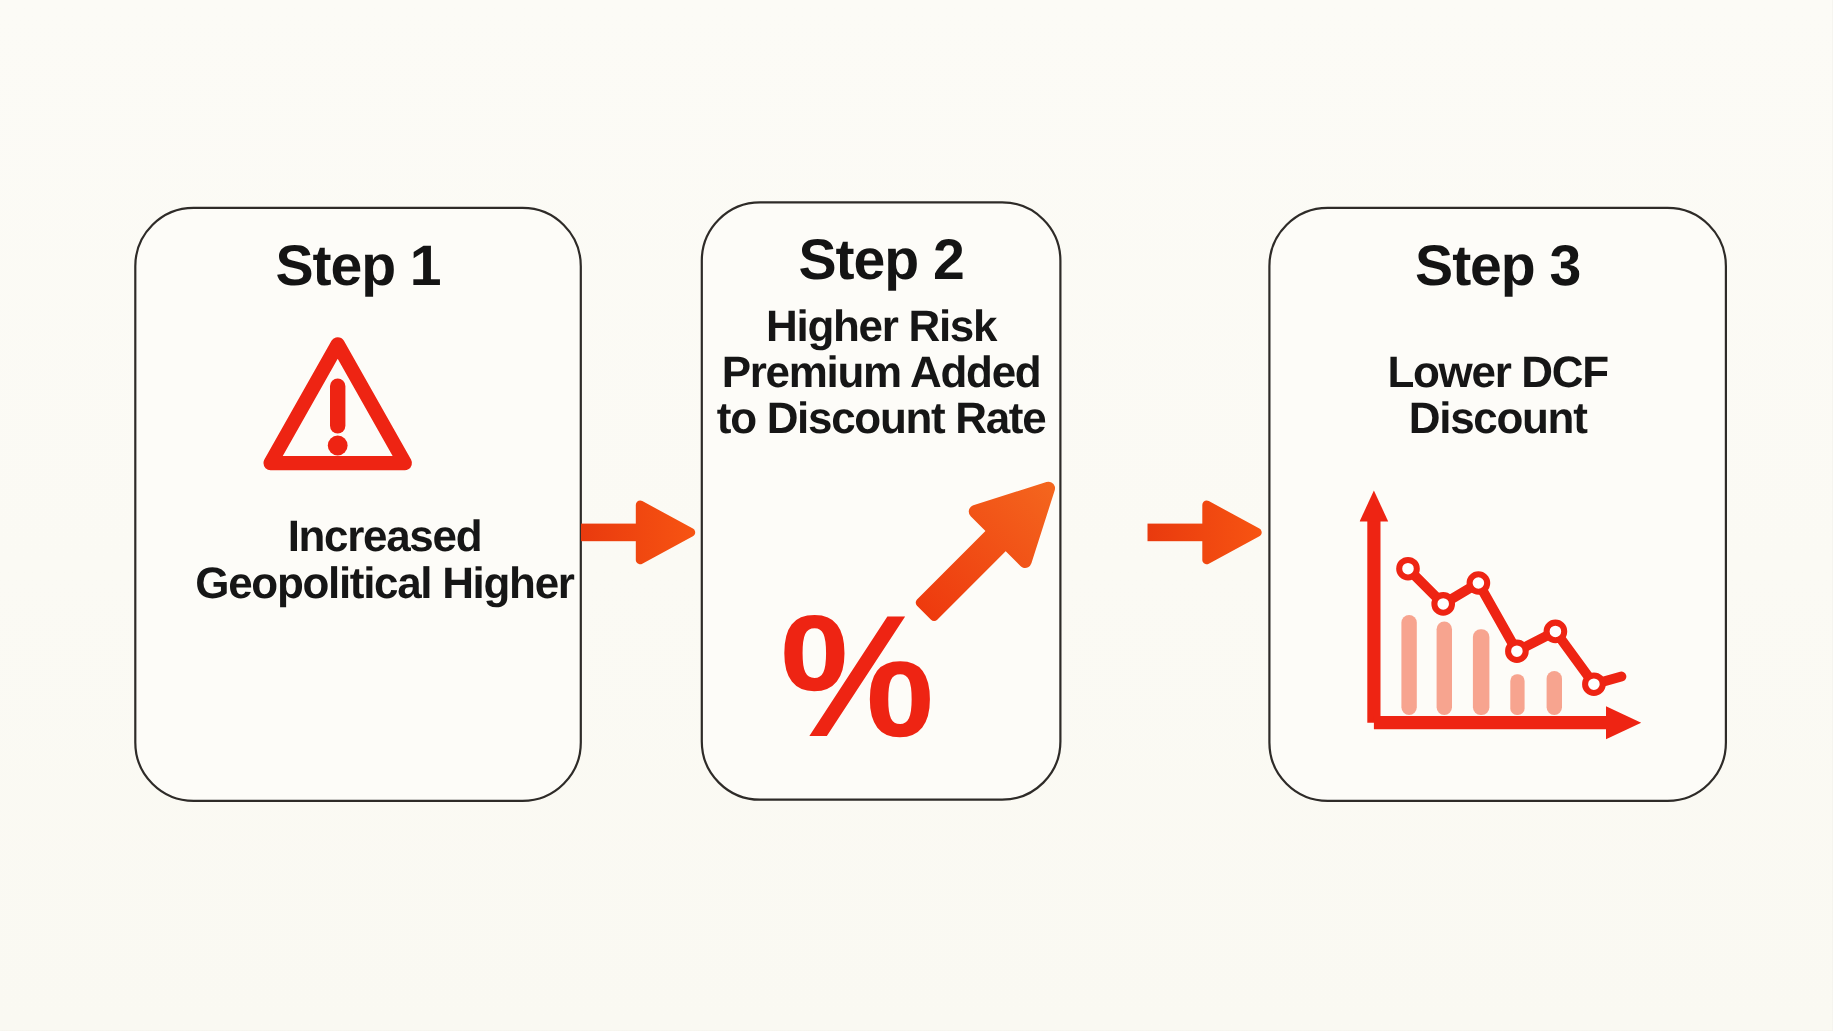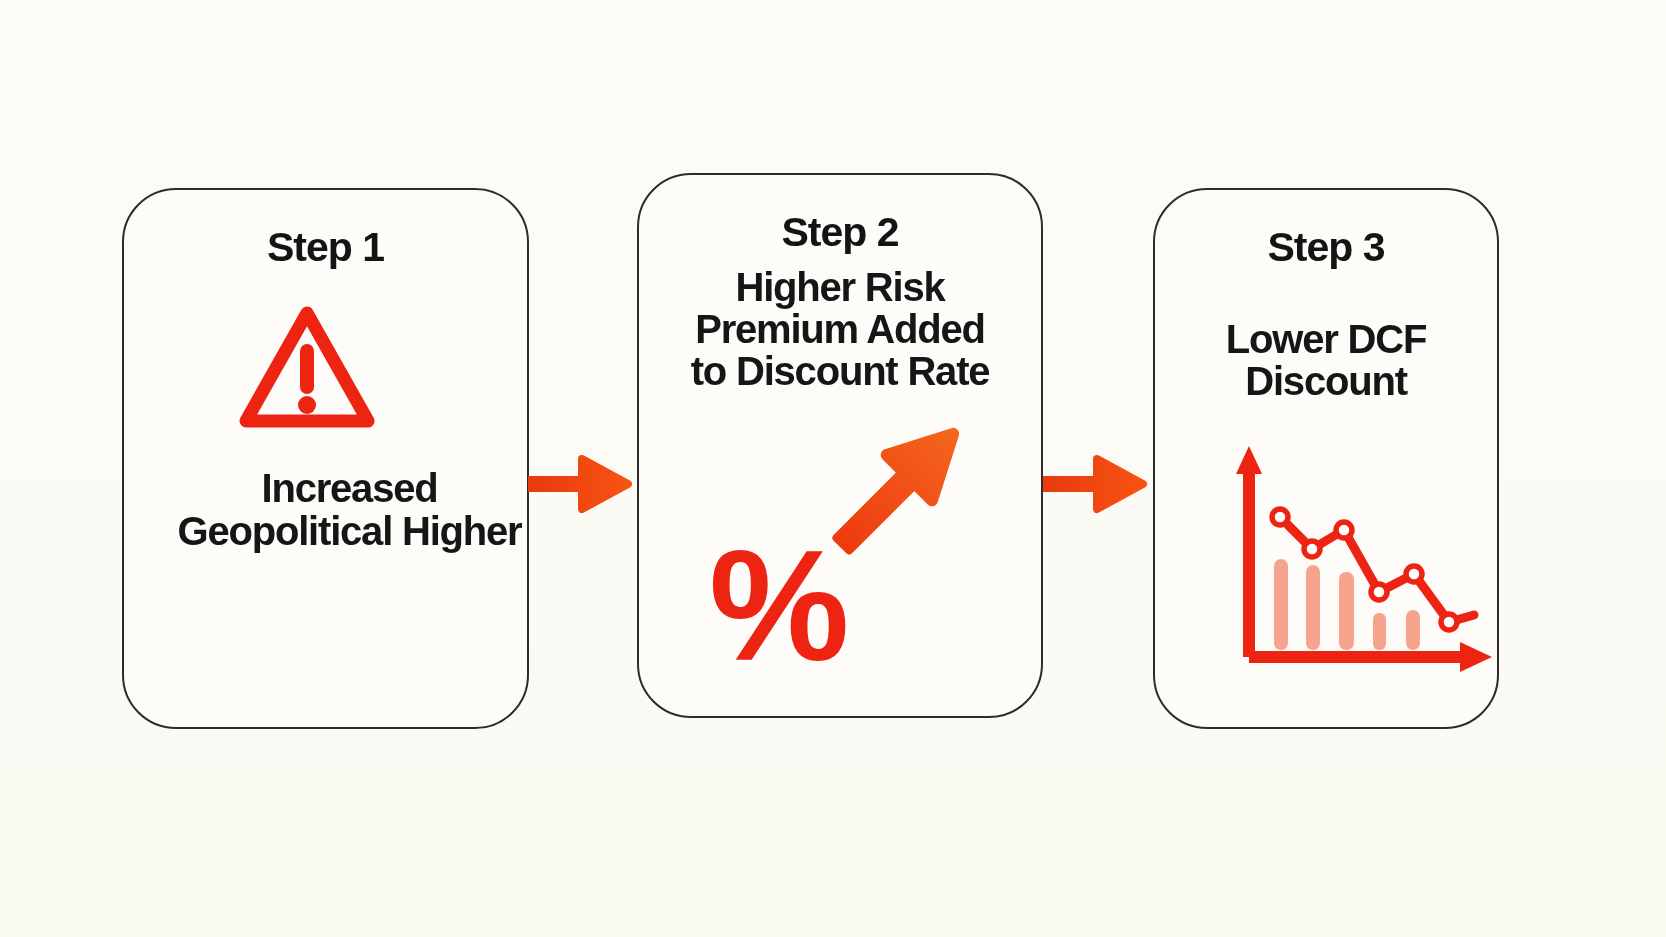--- a/index.html
+++ b/index.html
@@ -11,25 +11,25 @@
     overflow:hidden;
   }
   .card{
     position:absolute;
     background:#fdfcf8;
     border:2px solid #2e2b28;
     border-radius:54px;
     box-sizing:border-box;
   }
   #card1{left:122px;top:188px;width:407px;height:541px;}
-  #card2{left:637px;top:173px;width:406px;height:545px;}
-  #card3{left:1153px;top:188px;width:346px;height:541px;}
+  #card2{left:637px;top:183px;width:328px;height:545px;}
+  #card3{left:1153px;top:188px;width:417px;height:541px;}
   .step-title{
-    position:absolute;top:22px;left:0;right:0;margin:12px;
-    text-align:center;font-size:41px;font-weight:bold;
+    position:absolute;top:22px;left:0;right:0;margin:0;
+    text-align:center;font-size:52px;font-weight:bold;
     color:#141414;letter-spacing:-1px;
   }
   .desc{
     position:absolute;left:0;right:0;margin:0;
     text-align:center;font-weight:bold;color:#161616;
     font-size:40px;line-height:42px;letter-spacing:-1.2px;
   }
   .desc span{display:block;}
   #card1 .desc{top:277px;line-height:43px;padding-left:48px;}
   #card2 .desc{top:91px;}

